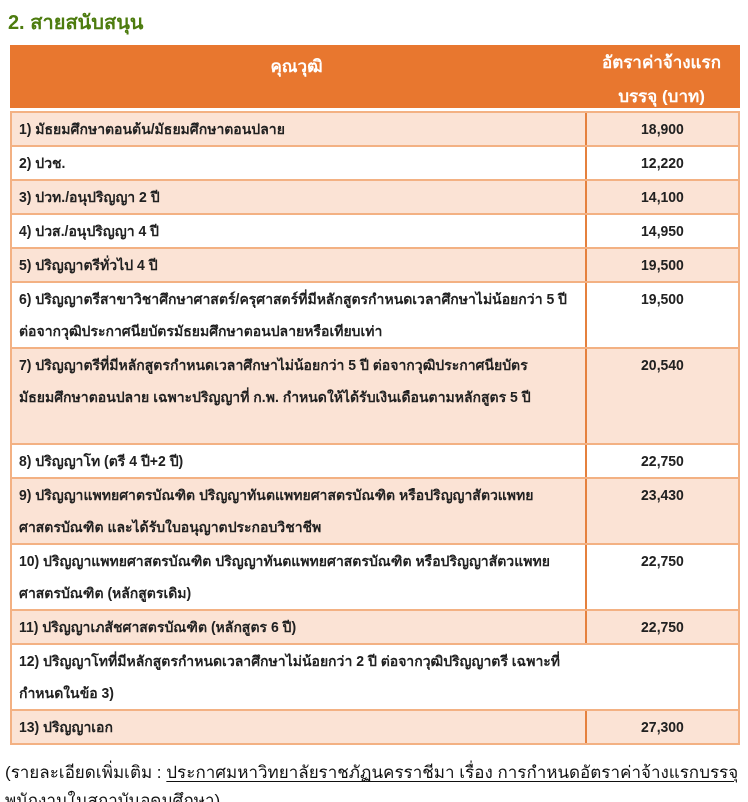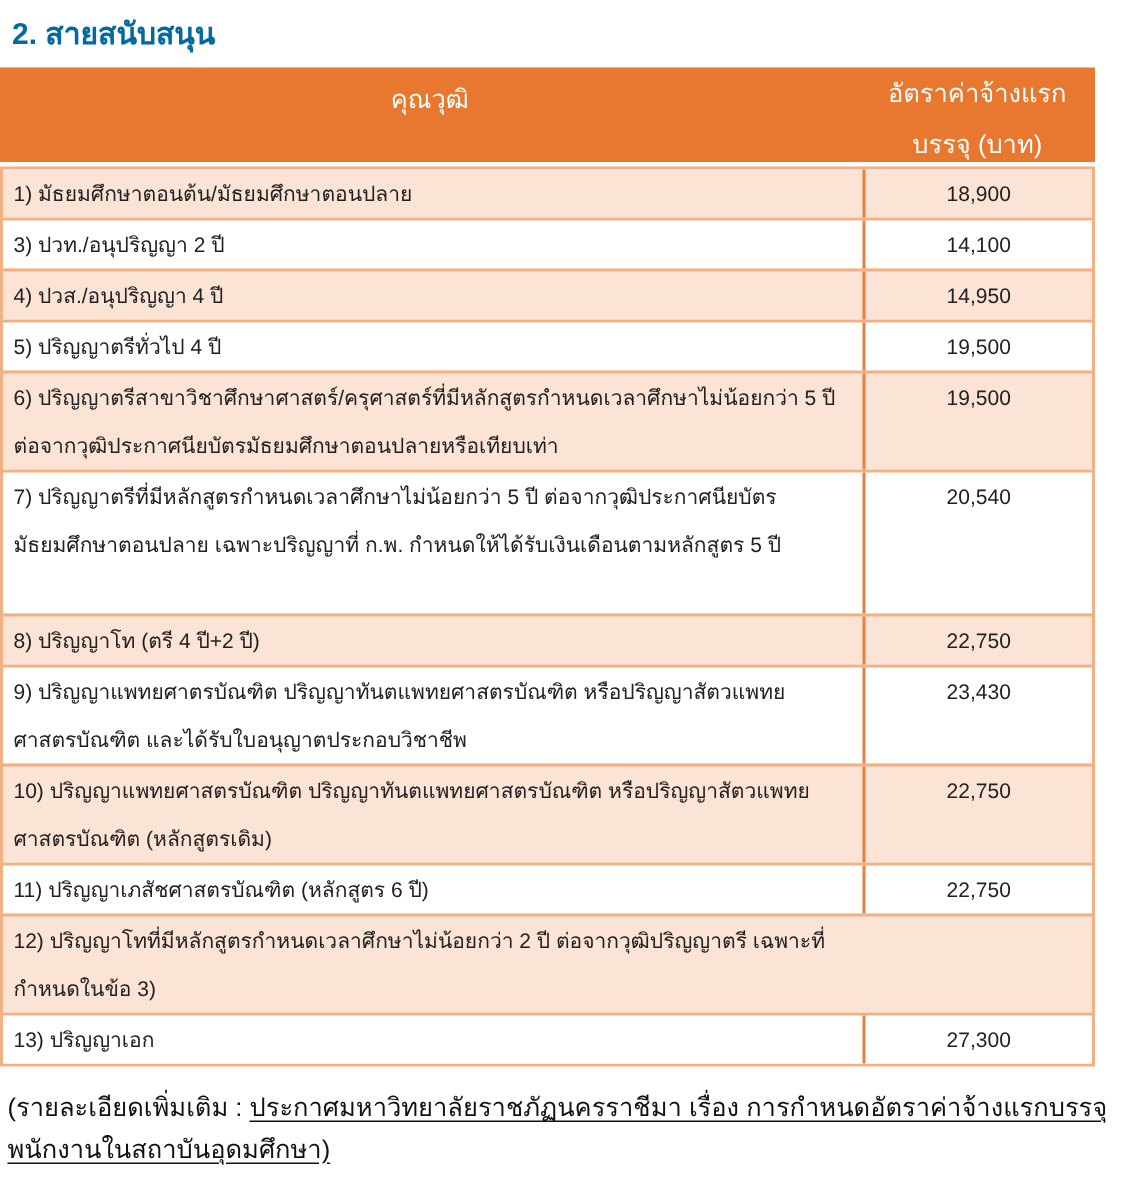--- a/index.html
+++ b/index.html
@@ -9,24 +9,24 @@
     font-family: "Liberation Sans", "DejaVu Sans", sans-serif;
     color: #212121;
     overflow: hidden;
   }
   .page { width: 748px; height: 802px; position: relative; }
 
   .title {
     margin: 6px 0 7px 8px;
     font-size: 20px;
     font-weight: bold;
-    color: #0369a1;
+    color: #4d7c0f;
   }
 
-  .table-wrap { width: 730px; }
+  .table-wrap { margin-left: 10px; width: 730px; font-weight: bold; }
 
   .thead {
     display: flex;
     background: #e8772f;
     color: #ffffff;
     height: 63px;
     margin-bottom: 3px;
     font-size: 17px;
   }
   .th-label {
@@ -99,20 +99,24 @@
         <div class="hline2">บรรจุ (บาท)</div>
       </div>
     </div>
 
     <div class="tbody">
       <div class="row r1">
         <div class="cell-label">1) มัธยมศึกษาตอนต้น/มัธยมศึกษาตอนปลาย</div>
         <div class="cell-value">18,900</div>
       </div>
       <div class="row r1">
+        <div class="cell-label">2) ปวช.</div>
+        <div class="cell-value">12,220</div>
+      </div>
+      <div class="row r1">
         <div class="cell-label">3) ปวท./อนุปริญญา 2 ปี</div>
         <div class="cell-value">14,100</div>
       </div>
       <div class="row r1">
         <div class="cell-label">4) ปวส./อนุปริญญา 4 ปี</div>
         <div class="cell-value">14,950</div>
       </div>
       <div class="row r1">
         <div class="cell-label">5) ปริญญาตรีทั่วไป 4 ปี</div>
         <div class="cell-value">19,500</div>

